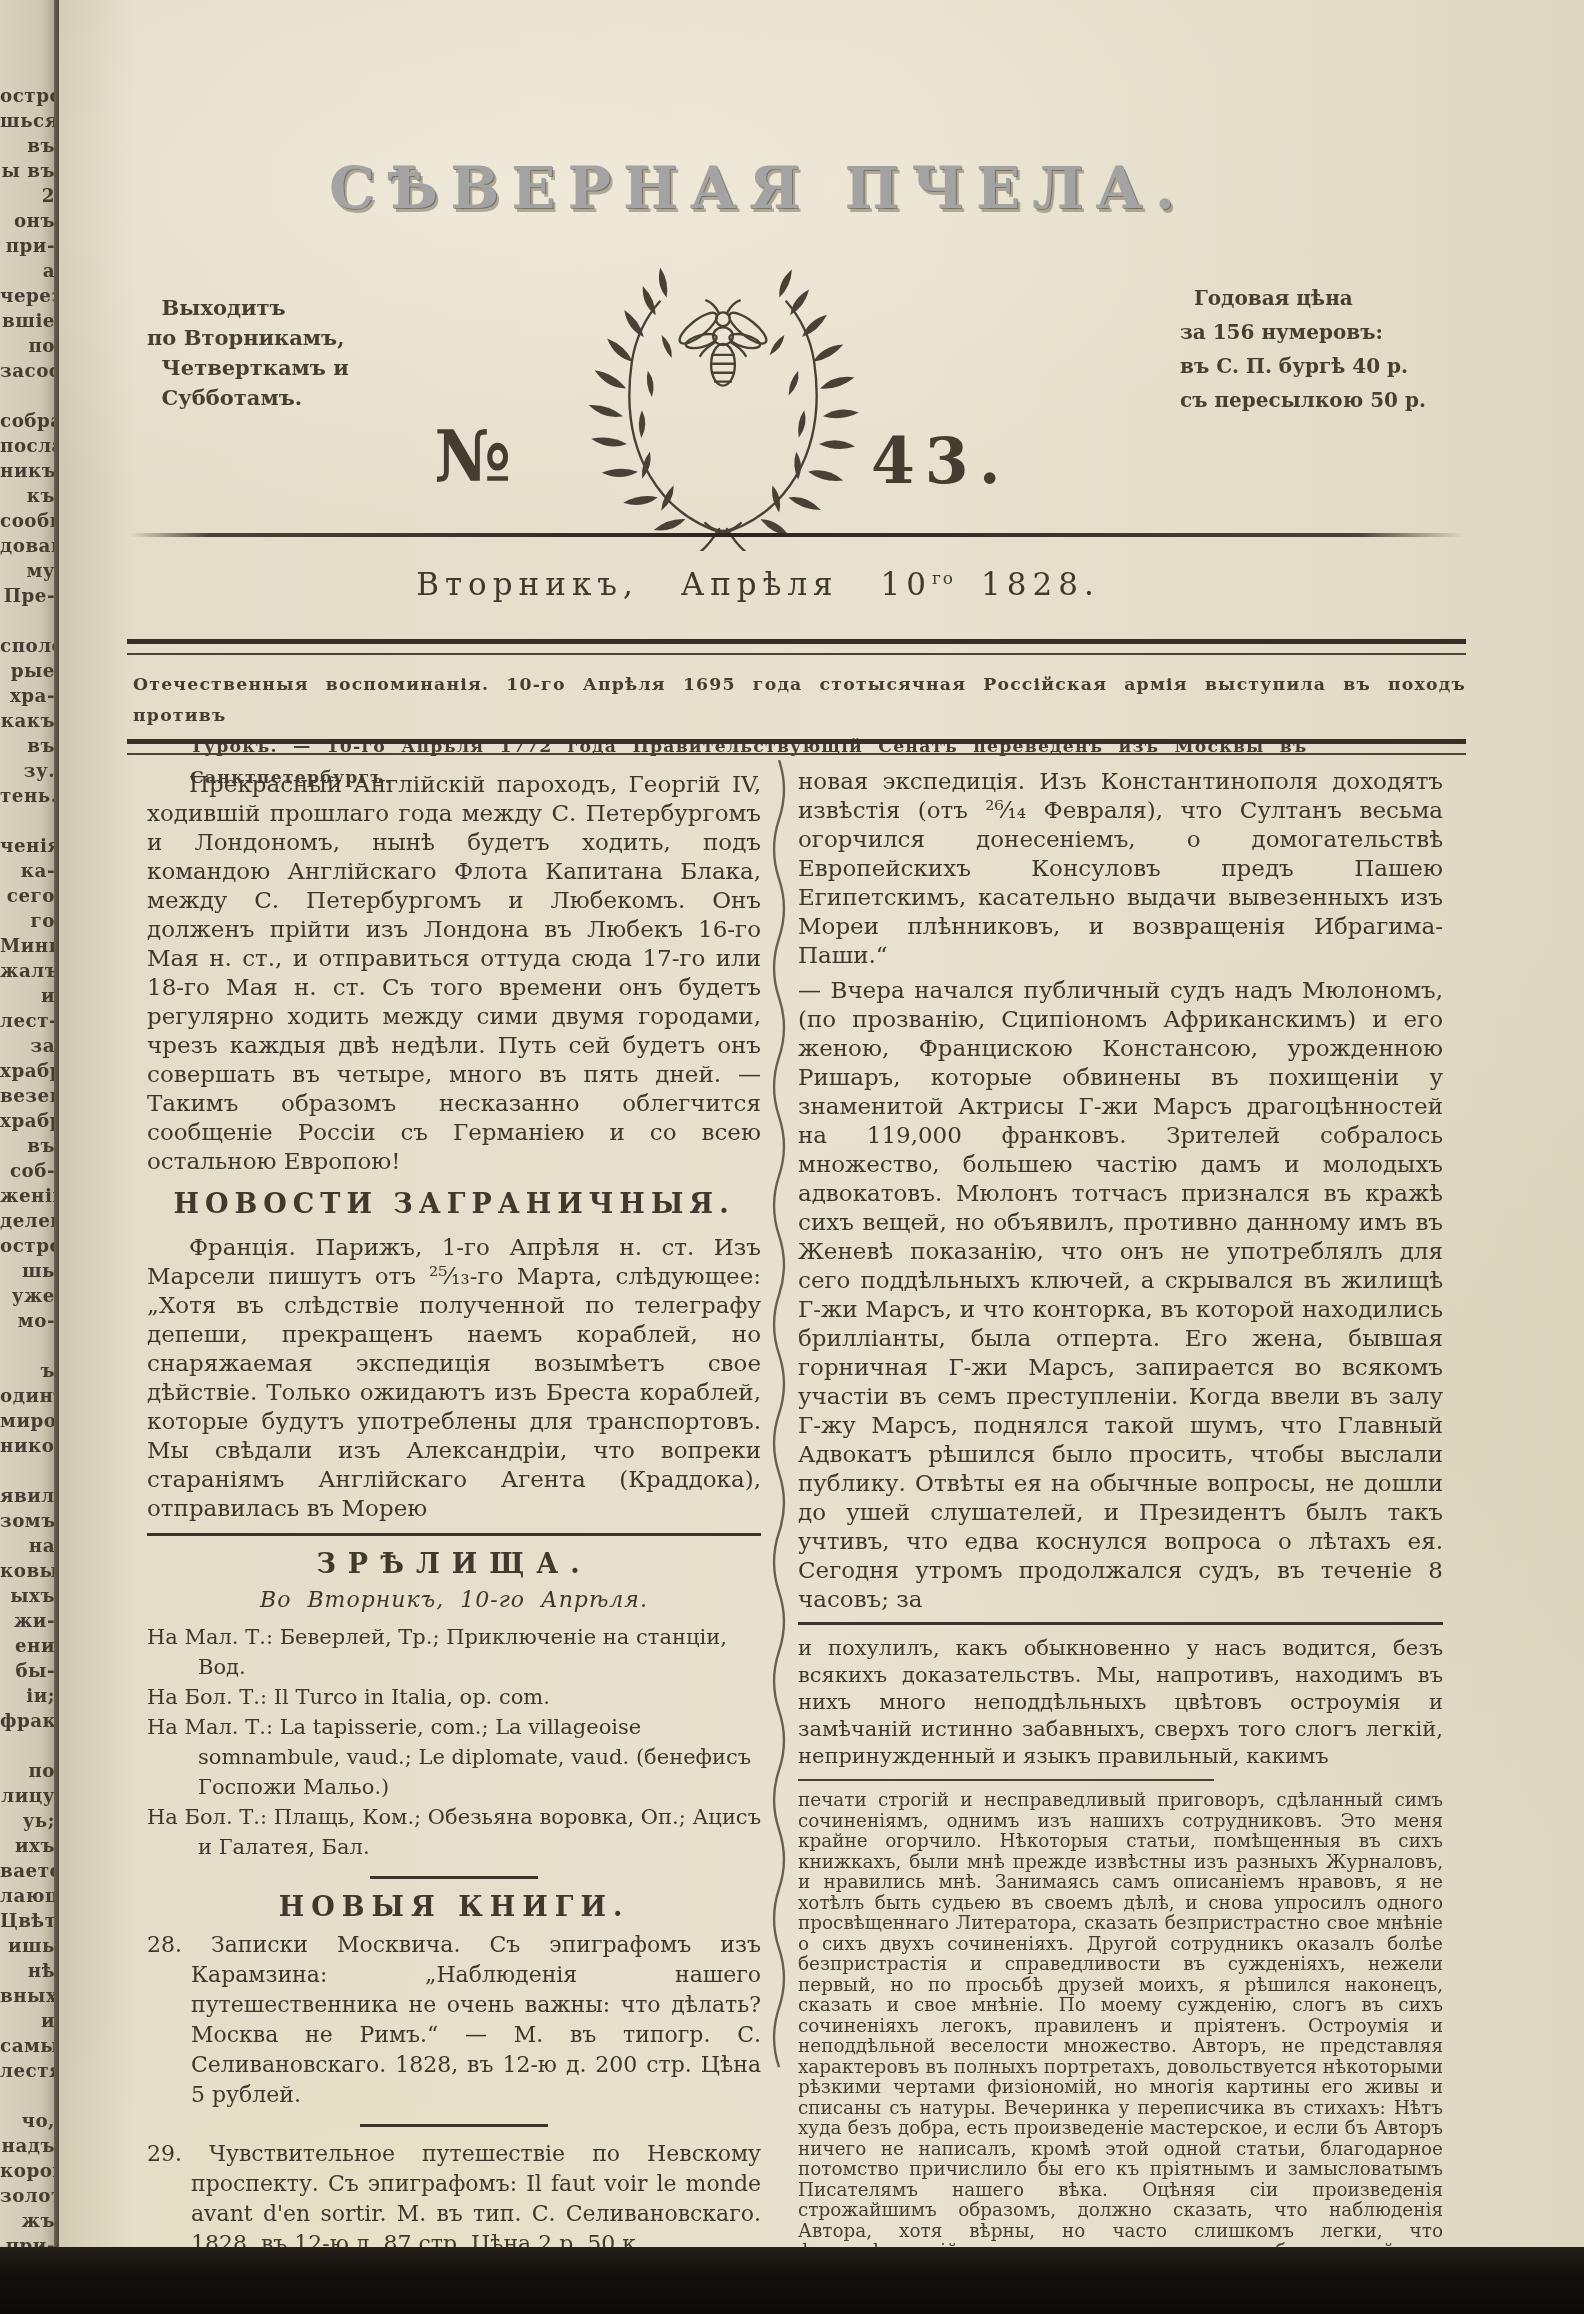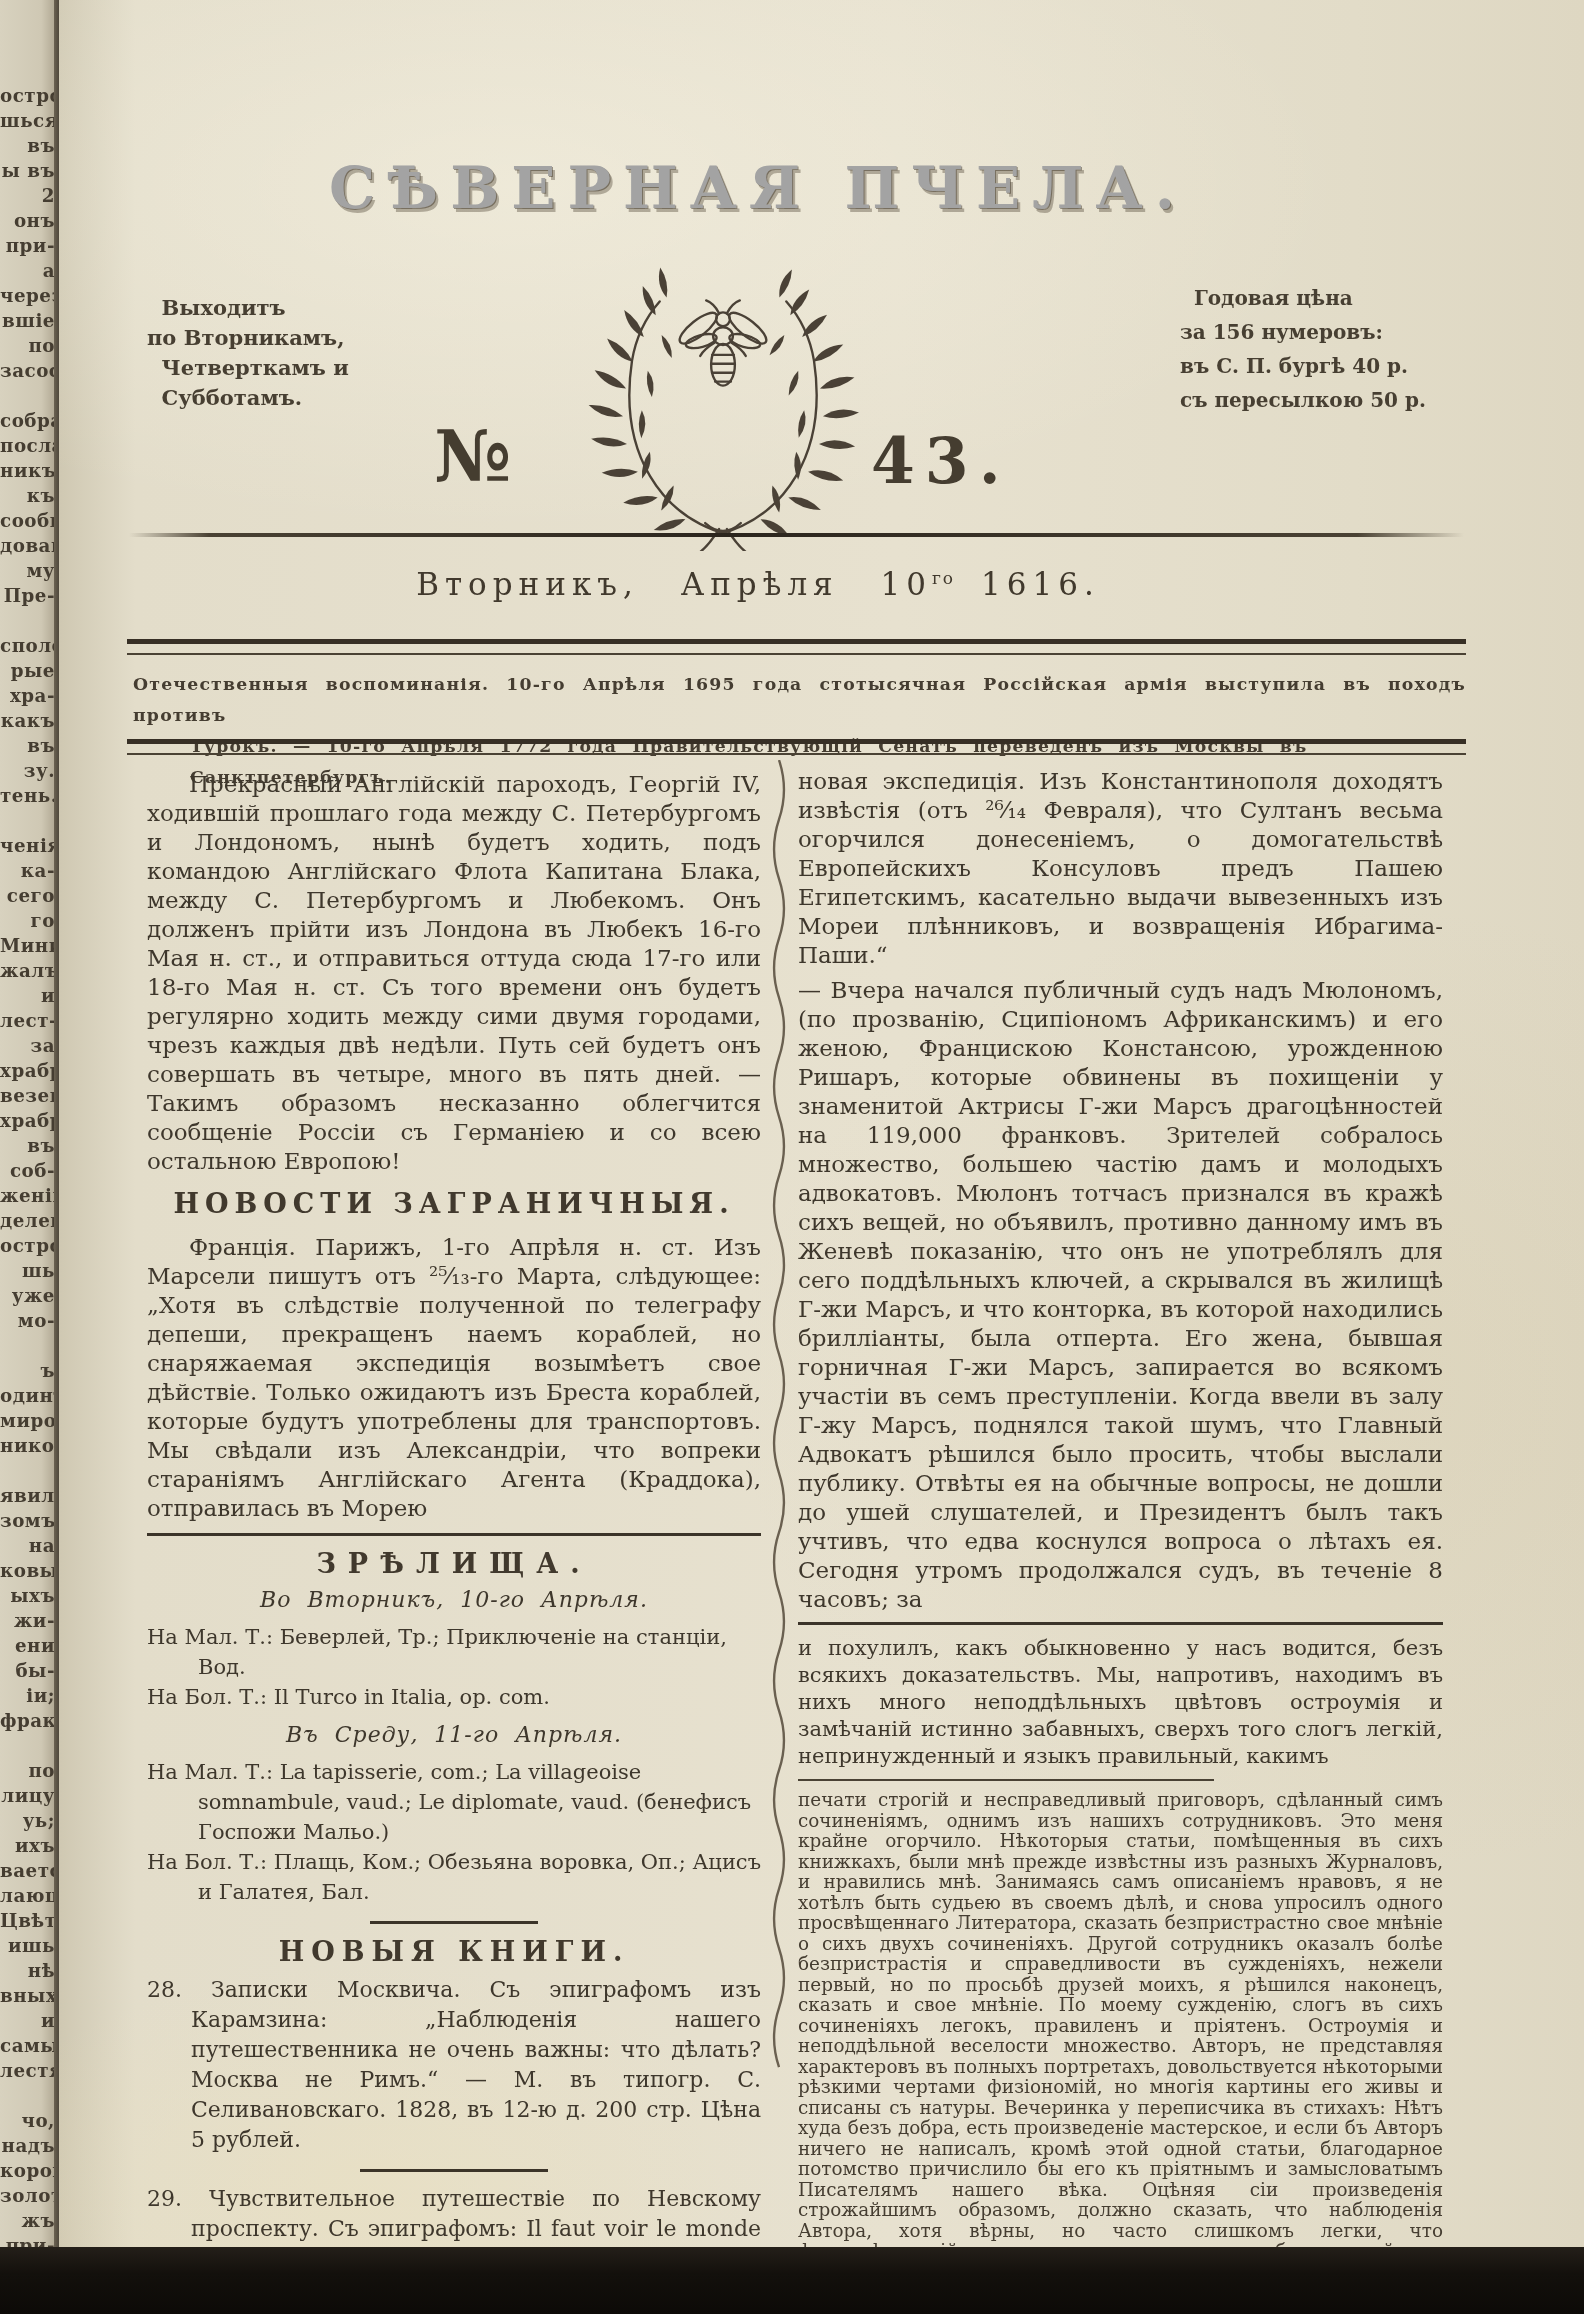--- a/index.html
+++ b/index.html
@@ -271,21 +271,21 @@
     </g>
   </svg>
 </div>
 
 <div class="issue-sign">№</div>
 <div class="issue-num">43.</div>
 
 <div class="rule1"></div>
 
 <div class="dateline-top">
-  <span>Вторникъ, Апрѣля 10</span><sup>го</sup><span class="year">1616.</span>
+  <span>Вторникъ, Апрѣля 10</span><sup>го</sup><span class="year">1828.</span>
 </div>
 
 <div class="rule2"></div>
 
 <div class="motto">
   <div class="l1">Отечественныя воспоминанія. 10-го Апрѣля 1695 года стотысячная Россійская армія выступила въ походъ противъ</div>
   <div class="l2">Турокъ. — 10-го Апрѣля 1772 года Правительствующій Сенатъ переведенъ изъ Москвы въ Санктпетербургъ.</div>
 </div>
 
 <div class="rule3"></div>
@@ -301,21 +301,20 @@
 
   <div class="sec-head" style="margin-top:12px;letter-spacing:6px;">НОВОСТИ ЗАГРАНИЧНЫЯ.</div>
   <p class="body-par">Франція. Парижъ, 1-го Апрѣля н. ст. Изъ Марсели пишутъ отъ ²⁵⁄₁₃-го Марта, слѣдующее: „Хотя въ слѣдствіе полученной по телеграфу депеши, прекращенъ наемъ кораблей, но снаряжаемая экспедиція возымѣетъ свое дѣйствіе. Только ожидаютъ изъ Бреста кораблей, которые будутъ употреблены для транспортовъ. Мы свѣдали изъ Александріи, что вопреки стараніямъ Англійскаго Агента (Краддока), отправилась въ Морею</p>
 
   <div class="col-rule"></div>
 
   <div class="sec-head" style="letter-spacing:12px;margin-bottom:8px;">ЗРѢЛИЩА.</div>
   <div class="sec-sub" style="font-size:22px;">Во Вторникъ, 10-го Апрѣля.</div>
   <p class="listing">На Мал. Т.: Беверлей, Тр.; Приключеніе на станціи, Вод.</p>
   <p class="listing">На Бол. Т.: Il Turco in Italia, op. com.</p>
-  <div class="sec-sub" style="font-size:22px;margin-top:10px;">Въ Среду, 11-го Апрѣля.</div>
   <p class="listing">На Мал. Т.: La tapisserie, com.; La villageoise somnambule, vaud.; Le diplomate, vaud. (бенефисъ Госпожи Мальо.)</p>
   <p class="listing">На Бол. Т.: Плащь, Ком.; Обезьяна воровка, Оп.; Ацисъ и Галатея, Бал.</p>
 
   <div class="short-rule"></div>
 
   <div class="sec-head" style="letter-spacing:7px;margin-bottom:8px;">НОВЫЯ КНИГИ.</div>
   <p class="book-item">28. Записки Москвича. Съ эпиграфомъ изъ Карамзина: „Наблюденія нашего путешественника не очень важны: что дѣлать? Москва не Римъ.“ — М. въ типогр. С. Селивановскаго. 1828, въ 12-ю д. 200 стр. Цѣна 5 рублей.</p>
   <div class="short-rule" style="width:188px;"></div>
   <p class="book-item">29. Чувствительное путешествіе по Невскому проспекту. Съ эпиграфомъ: Il faut voir le monde avant d'en sortir. М. въ тип. С. Селивановскаго. 1828, въ 12-ю д. 87 стр. Цѣна 2 р. 50 к.</p>
 

